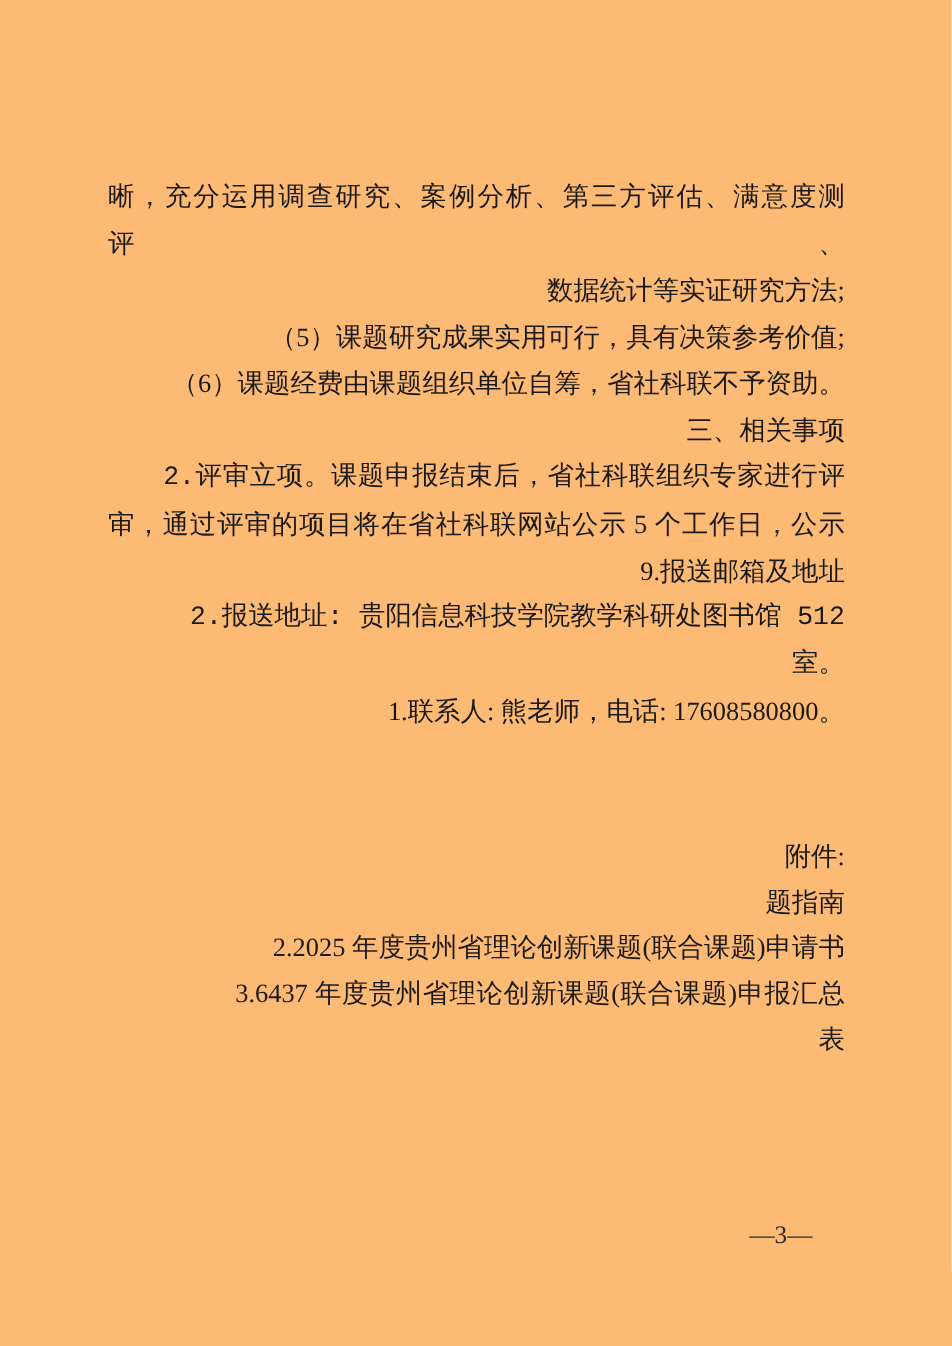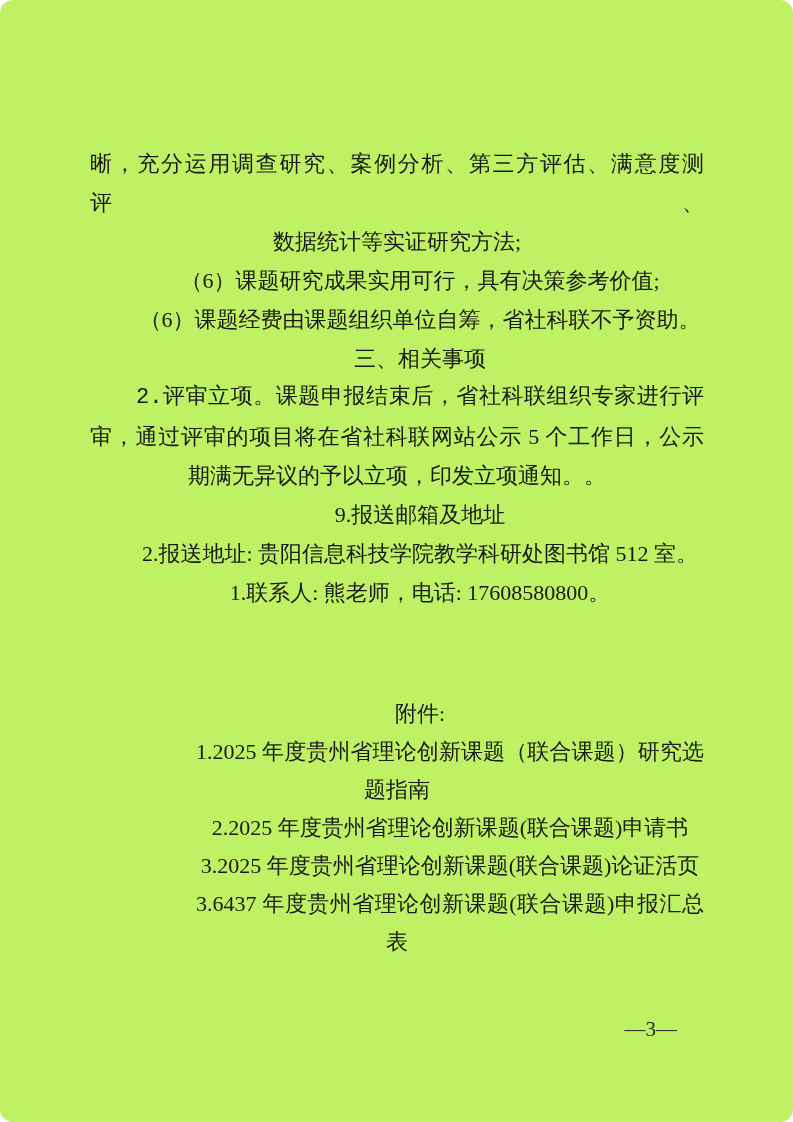--- a/index.html
+++ b/index.html
@@ -12,34 +12,33 @@
     width: 793px;
     height: 1122px;
     position: relative;
     overflow: hidden;
     font-family: "Liberation Serif", "DejaVu Serif", serif;
     color: #191919;
   }
   .page {
     position: absolute;
     inset: 0;
-    background: #bef264;
-    border-radius: 13px;
+    background: #fdba74;
   }
   .content {
     position: absolute;
     left: 90px;
     top: 144px;
     width: 614px;
   }
   .doc-line {
     font-size: 22px;
     line-height: 39px;
     white-space: normal;
-    text-align: center;
+    text-align: right;
   }
   .doc-line.att {
     line-height: 38px;
   }
   .doc-line.justify {
     text-align: justify;
     text-align-last: justify;
   }
   .seg-b {
     font-family: "Liberation Sans", "DejaVu Sans", sans-serif;
@@ -55,31 +54,28 @@
     font-family: "Liberation Serif", "DejaVu Serif", serif;
   }
 </style>
 </head>
 <body>
 
 <div class="page">
   <div class="content">
       <div class="doc-line justify"><span>晰，充分运用调查研究、案例分析、第三方评估、满意度测评、</span></div>
       <div class="doc-line"><span>数据统计等实证研究方法;</span></div>
-      <div class="doc-line" style="text-indent: 46px;"><span>（6）课题研究成果实用可行，具有决策参考价值;</span></div>
+      <div class="doc-line" style="text-indent: 46px;"><span>（5）课题研究成果实用可行，具有决策参考价值;</span></div>
       <div class="doc-line" style="text-indent: 46px;"><span>（6）课题</span><span class="seg-b">经费由课题组织单位自筹，省社科联不予资助</span><span>。</span></div>
       <div class="doc-line" style="text-indent: 46px;"><span class="seg-b">三、相关事项</span></div>
       <div class="doc-line justify" style="text-indent: 46px; font-family: Liberation Mono, monospace;"><span>2.评审立项。课题申报结束后，省社科联组织专家进行评</span></div>
       <div class="doc-line justify"><span>审，通过评审的项目将在省社科联网站公示 5 个工作日，公示</span></div>
-      <div class="doc-line"><span>期满无异议的予以立项，印发立项通知。。</span></div>
       <div class="doc-line" style="text-indent: 46px;"><span>9.报送邮箱及地址</span></div>
-      <div class="doc-line" style="text-indent: 46px;"><span>2.报送地址: 贵阳信息科技学院教学科研处图书馆 512 室。</span></div>
+      <div class="doc-line" style="text-indent: 46px; font-family: Liberation Mono, monospace;"><span>2.报送地址: 贵阳信息科技学院教学科研处图书馆 512 室。</span></div>
       <div class="doc-line" style="text-indent: 46px;"><span>1.联系人: 熊老师，电话: 17608580800。</span></div>
       <div class="doc-line att" style="text-indent: 46px; margin-top: 83px;"><span>附件:</span></div>
-      <div class="doc-line justify att" style="text-indent: 106px;"><span>1.2025 年度贵州省理论创新课题（联合课题）研究选</span></div>
       <div class="doc-line att"><span>题指南</span></div>
       <div class="doc-line att" style="text-indent: 106px;"><span>2.2025 年度贵州省理论创新课题(联合课题)申请书</span></div>
-      <div class="doc-line att" style="text-indent: 106px;"><span>3.2025 年度贵州省理论创新课题(联合课题)论证活页</span></div>
       <div class="doc-line justify att" style="text-indent: 106px;"><span>3.6437 年度贵州省理论创新课题(联合课题)申报汇总</span></div>
       <div class="doc-line att"><span>表</span></div>
     </div>
   <div class="page-number">—3—</div>
 </div>
 
 </body></html>

